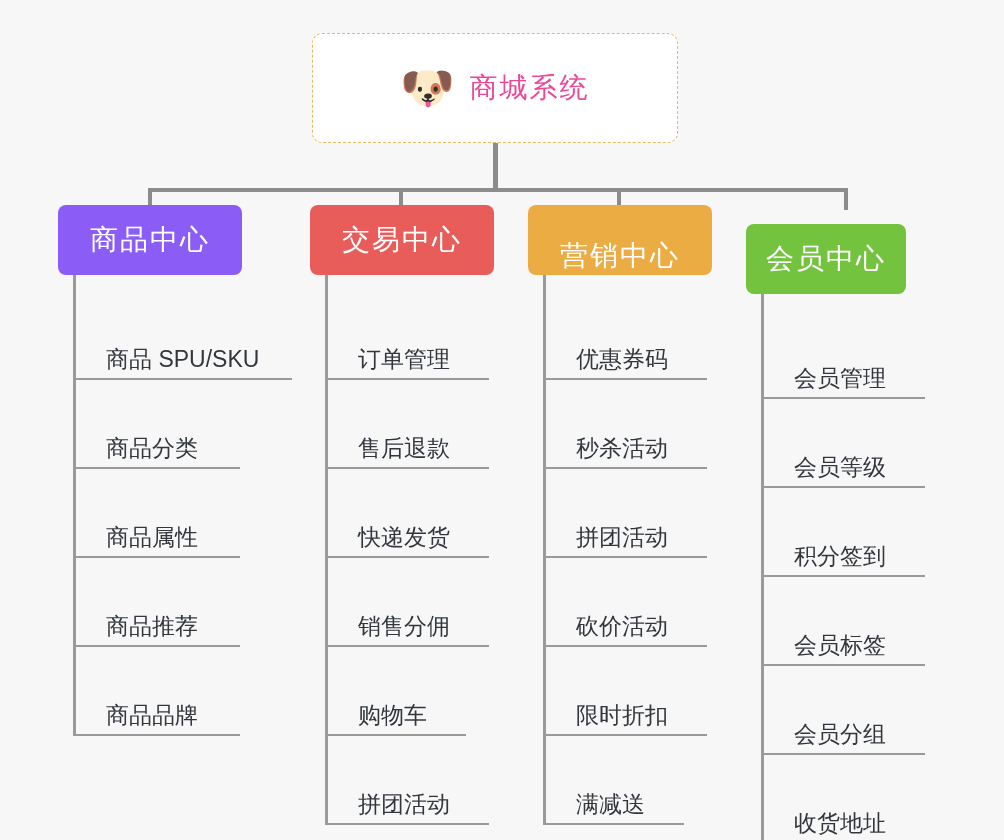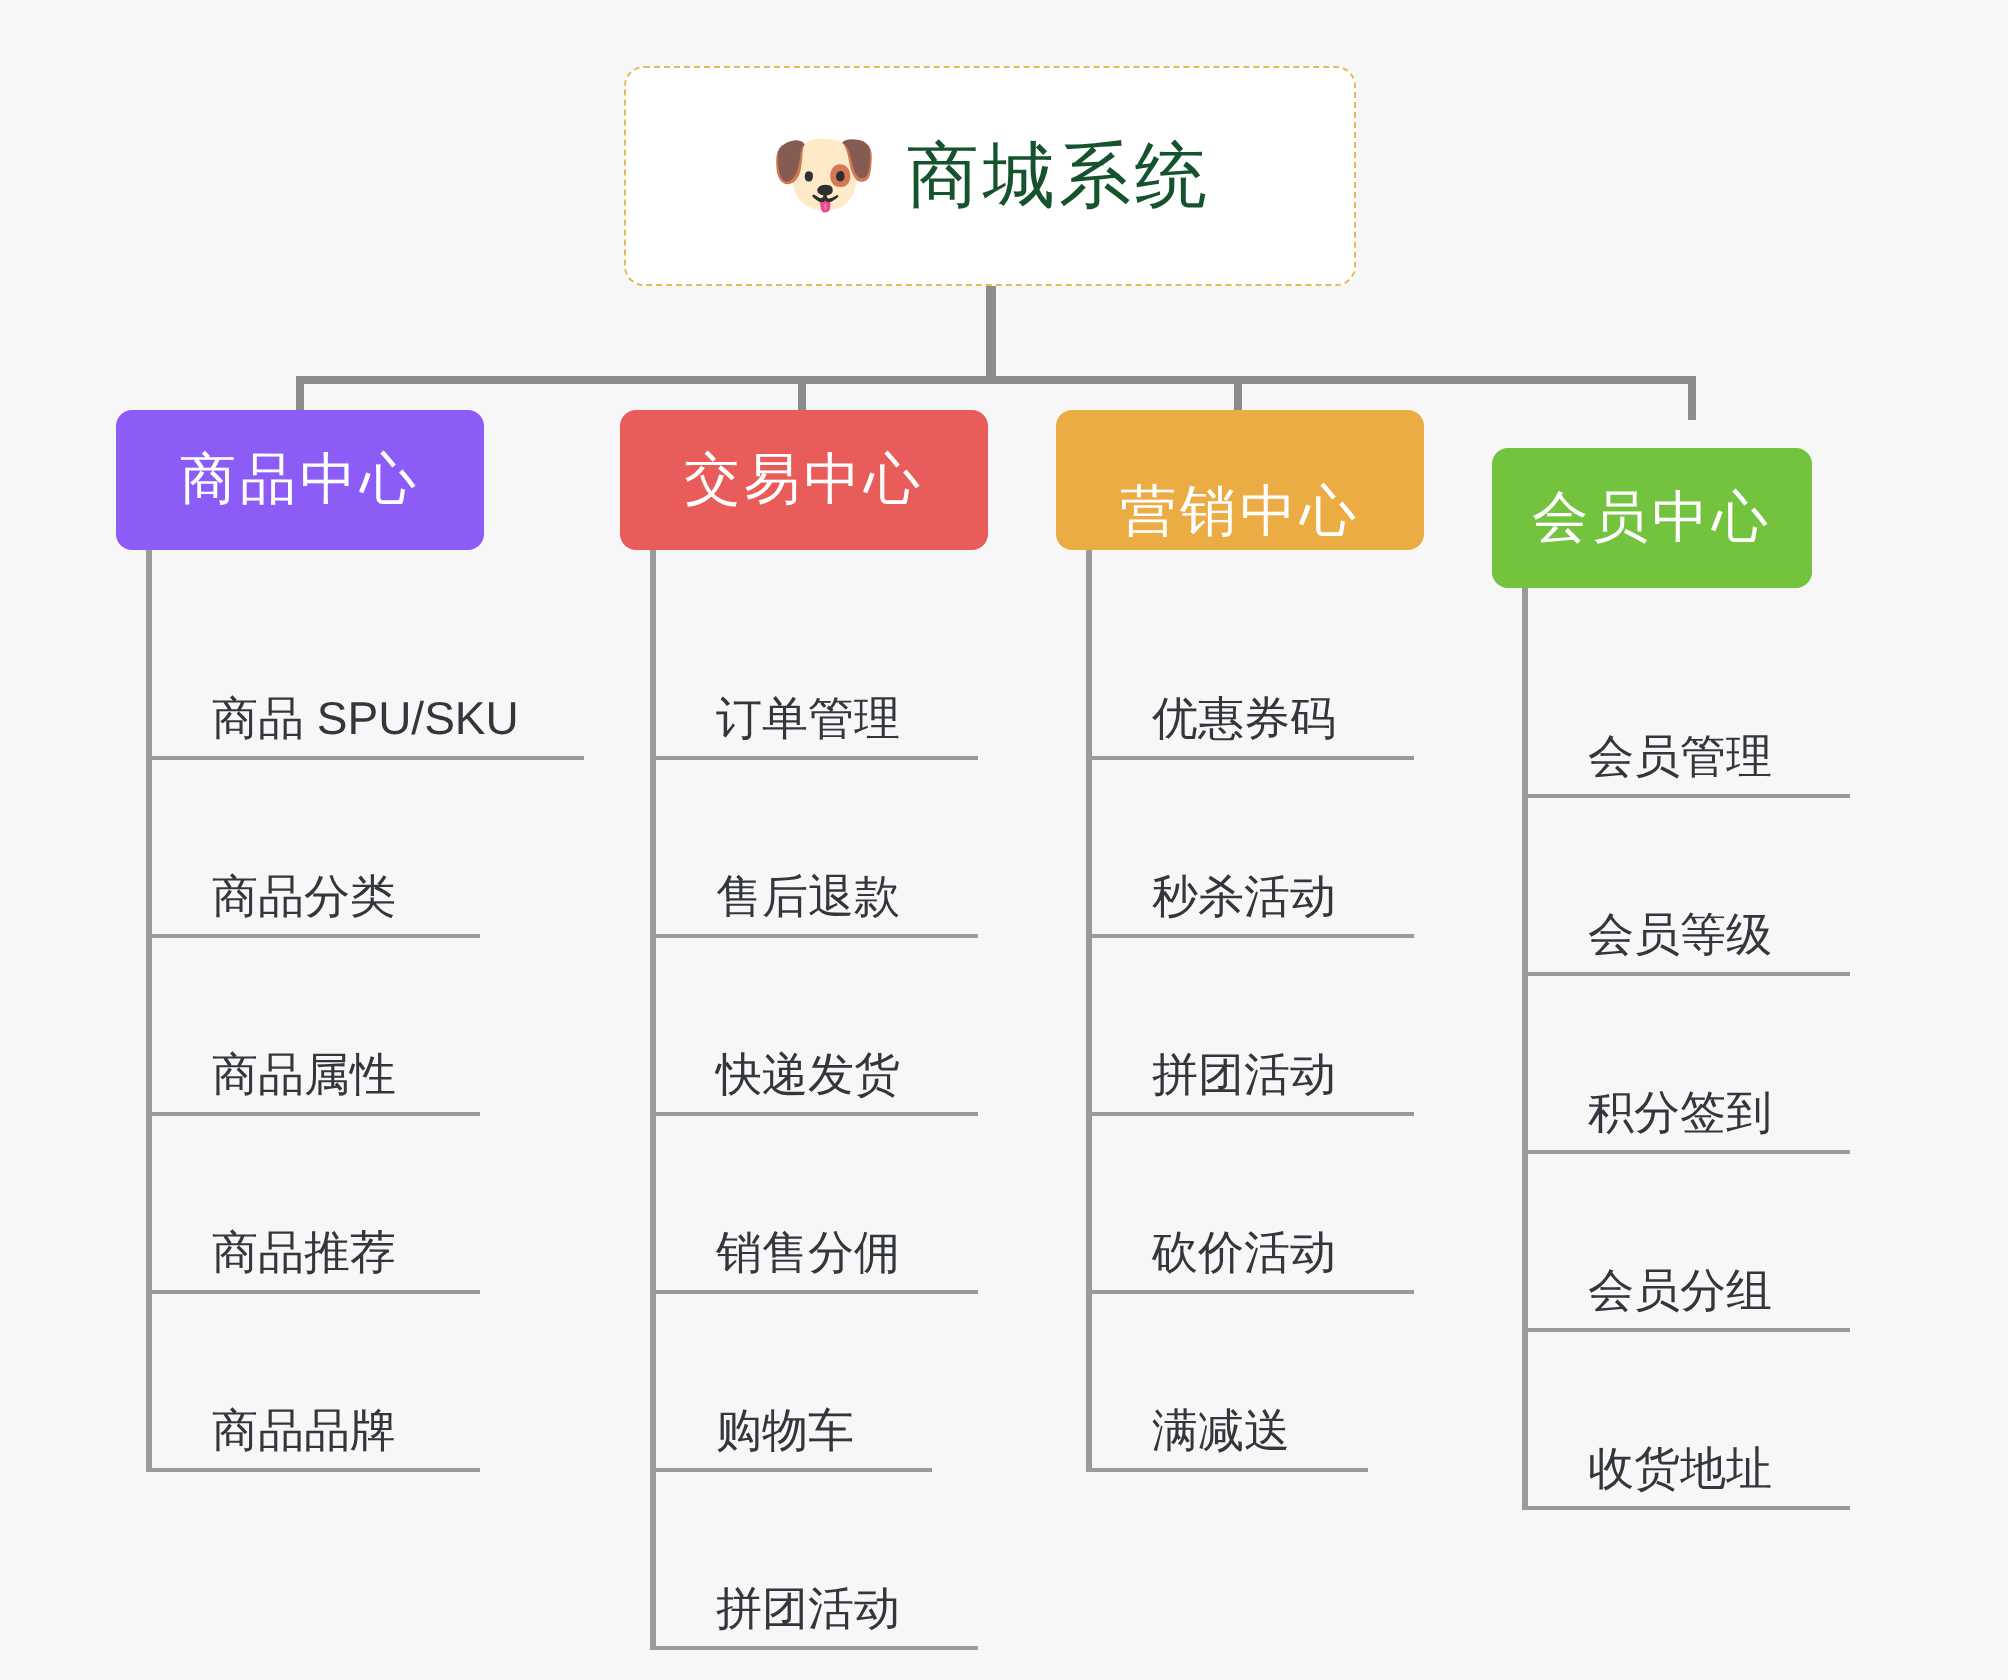--- a/index.html
+++ b/index.html
@@ -31,22 +31,22 @@
     align-items: center;
     justify-content: center;
     gap: 14px;
   }
   #root-emoji {
     font-size: 44px;
     line-height: 1;
     display: block;
   }
   #root-title {
-    font-size: 36px;
-    color: #14532d;
+    font-size: 28px;
+    color: #ec4899;
     letter-spacing: 2px;
     white-space: nowrap;
   }
 
   
   .conn {
     position: absolute;
     background: #8c8c8c;
   }
   .conn-v { width: 4px; }
@@ -202,20 +202,24 @@
       </div>
       <div class="leaf">
         <span class="leaf-label">拼团活动</span>
         <span class="leaf-underline" style="width:164px;"></span>
       </div>
       <div class="leaf">
         <span class="leaf-label">砍价活动</span>
         <span class="leaf-underline" style="width:164px;"></span>
       </div>
       <div class="leaf">
+        <span class="leaf-label">限时折扣</span>
+        <span class="leaf-underline" style="width:164px;"></span>
+      </div>
+      <div class="leaf">
         <span class="leaf-label">满减送</span>
         <span class="leaf-underline" style="width:141px;"></span>
       </div>
     </div>
   </div>
 
   <div class="column" style="left:746px; width:230px;">
     <div class="cat-box" style="width:160px; background:#73c33e;margin-top:19px;">
       <span>会员中心</span>
     </div>
@@ -227,20 +231,24 @@
       </div>
       <div class="leaf">
         <span class="leaf-label">会员等级</span>
         <span class="leaf-underline" style="width:164px;"></span>
       </div>
       <div class="leaf">
         <span class="leaf-label">积分签到</span>
         <span class="leaf-underline" style="width:164px;"></span>
       </div>
       <div class="leaf">
+        <span class="leaf-label">会员标签</span>
+        <span class="leaf-underline" style="width:164px;"></span>
+      </div>
+      <div class="leaf">
         <span class="leaf-label">会员分组</span>
         <span class="leaf-underline" style="width:164px;"></span>
       </div>
       <div class="leaf">
         <span class="leaf-label">收货地址</span>
         <span class="leaf-underline" style="width:164px;"></span>
       </div>
     </div>
   </div>
 

